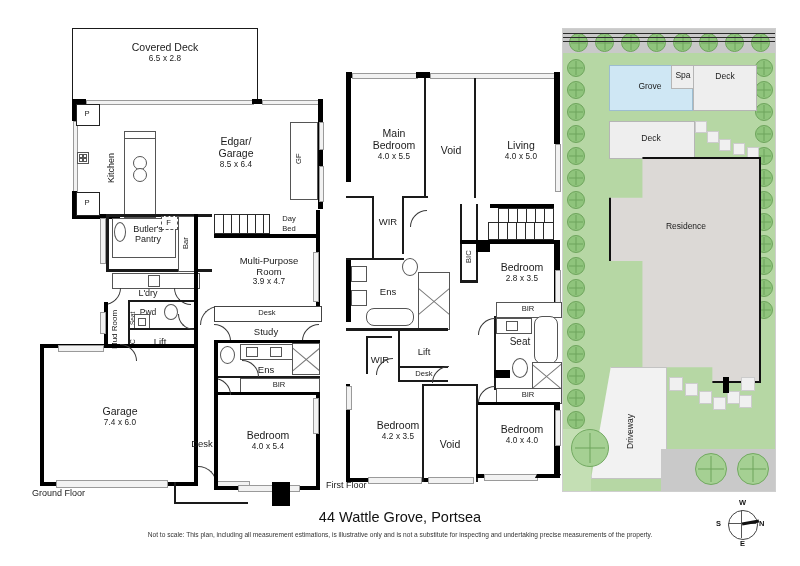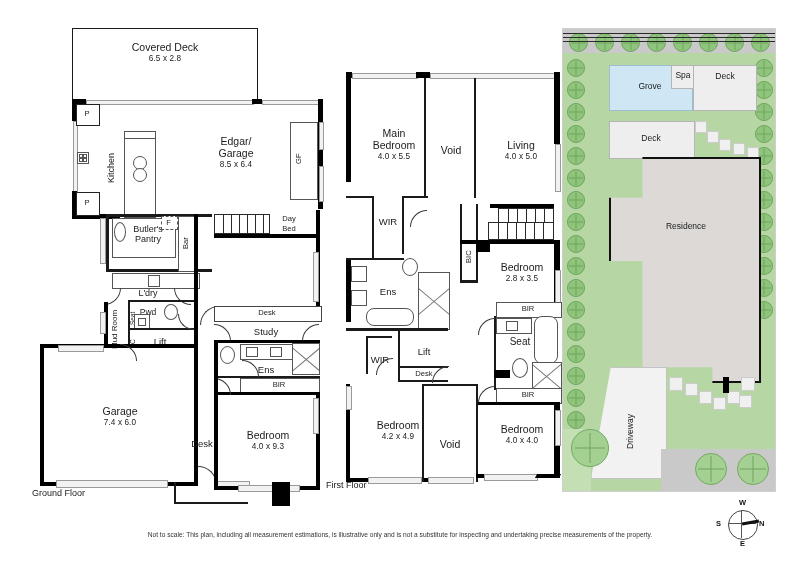--- a/index.html
+++ b/index.html
@@ -204,20 +204,25 @@
         <i style="left:16px;"></i>
         <i style="left:24px;"></i>
       <i style="left:32px;"></i>
         <i style="left:40px;"></i>
         <i style="left:48px;"></i>
     </div>
     <div class="sm" style="left:244px;top:188px;width:34px;">Day</div>
     <div class="sm" style="left:244px;top:198px;width:34px;">Bed</div>
     <div class="w" style="left:186px;top:208px;width:106px;height:4px;"></div>
     <div class="w" style="left:288px;top:184px;width:4px;height:96px;"></div>
+    <div class="rm" style="left:194px;top:230px;width:94px;">
+      <span class="n" style="font-size:9.5px;">Multi-Purpose</span>
+      <span class="n" style="font-size:9.5px;">Room</span>
+      <span class="d">3.9 x 4.7</span>
+    </div>
     <div class="glass" style="left:285px;top:226px;width:4px;height:48px;"></div>
     <div class="door tl" style="left:172px;top:280px;width:18px;height:18px;"></div>
 
     <div class="wl" style="left:186px;top:280px;width:106px;height:14px;border:1px solid #444;background:#fff;"></div>
     <div class="sm" style="left:214px;top:282px;width:50px;">Desk</div>
     <div class="sm" style="left:210px;top:300px;width:56px;font-size:9.5px;">Study</div>
     <div class="door tr" style="left:186px;top:298px;width:16px;height:16px;"></div>
     <div class="door tl" style="left:274px;top:298px;width:16px;height:16px;"></div>
 
     <div class="w" style="left:186px;top:314px;width:106px;height:3px;"></div>
@@ -234,21 +239,21 @@
     <div class="w" style="left:186px;top:366px;width:106px;height:3px;"></div>
     <div class="door tr" style="left:186px;top:352px;width:16px;height:16px;"></div>
 
     <div class="w" style="left:186px;top:314px;width:4px;height:150px;"></div>
     <div class="w" style="left:288px;top:366px;width:4px;height:98px;"></div>
     <div class="w" style="left:186px;top:460px;width:106px;height:4px;"></div>
     <div class="glass" style="left:285px;top:372px;width:4px;height:34px;"></div>
     <div class="glass" style="left:210px;top:459px;width:60px;height:5px;"></div>
     <div class="rm" style="left:196px;top:404px;width:88px;">
       <span class="n">Bedroom</span>
-      <span class="d">4.0 x 9.3</span>
+      <span class="d">4.0 x 5.4</span>
     </div>
 
     <div class="floor-label" style="left:4px;top:462px;">Ground Floor</div>
   </div>
 
   <div class="plan" style="left:326px;top:18px;width:240px;height:470px;">
 
     <div class="w" style="left:20px;top:54px;width:6px;height:6px;"></div>
     <div class="glass" style="left:26px;top:55px;width:64px;height:4px;"></div>
     <div class="w" style="left:90px;top:54px;width:14px;height:6px;"></div>
@@ -300,21 +305,21 @@
     <div class="wl" style="left:72px;top:362px;width:50px;height:2px;"></div>
     <div class="door tl" style="left:50px;top:340px;width:16px;height:16px;"></div>
     <div class="door tl" style="left:106px;top:348px;width:16px;height:16px;"></div>
 
     <div class="w" style="left:20px;top:366px;width:4px;height:98px;"></div>
     <div class="w" style="left:20px;top:460px;width:104px;height:4px;"></div>
     <div class="glass" style="left:20px;top:368px;width:4px;height:22px;"></div>
     <div class="glass" style="left:42px;top:459px;width:52px;height:5px;"></div>
     <div class="rm" style="left:28px;top:402px;width:88px;">
       <span class="n">Bedroom</span>
-      <span class="d">4.2 x 4.9</span>
+      <span class="d">4.2 x 3.5</span>
     </div>
 
     <div class="wl" style="left:96px;top:366px;width:2px;height:98px;"></div>
     <div class="wl" style="left:150px;top:366px;width:2px;height:98px;"></div>
     <div class="wl" style="left:96px;top:366px;width:56px;height:2px;"></div>
     <div class="sm" style="left:100px;top:420px;width:48px;font-size:10.5px;">Void</div>
     <div class="glass" style="left:102px;top:459px;width:44px;height:5px;"></div>
 
     <div class="wl" style="left:134px;top:186px;width:2px;height:78px;"></div>
     <div class="wl" style="left:150px;top:186px;width:2px;height:78px;"></div>
@@ -460,20 +465,21 @@
 
     <div class="site-road" style="left:98px;top:420px;width:114px;height:42px;"></div>
     <div class="site-lawn2" style="left:0px;top:400px;width:28px;height:62px;"></div>
 
     <div class="tree big" style="left:8px;top:400px;width:36px;height:36px;"></div>
     <div class="tree big" style="left:132px;top:424px;width:30px;height:30px;"></div>
     <div class="tree big" style="left:174px;top:424px;width:30px;height:30px;"></div>
   </div>
 
   <div id="blk"></div>
+  <div id="address">44 Wattle Grove, Portsea</div>
   <div id="disclaimer">Not to scale: This plan, including all measurement estimations, is illustrative only and is not a substitute for inspecting and undertaking precise measurements of the property.</div>
 
   <div id="compass">
     <div class="ring"></div>
     <div class="cv"></div>
     <div class="ch"></div>
     <div class="nd"></div>
     <span id="c-w">W</span>
     <span id="c-n">N</span>
     <span id="c-e">E</span>

